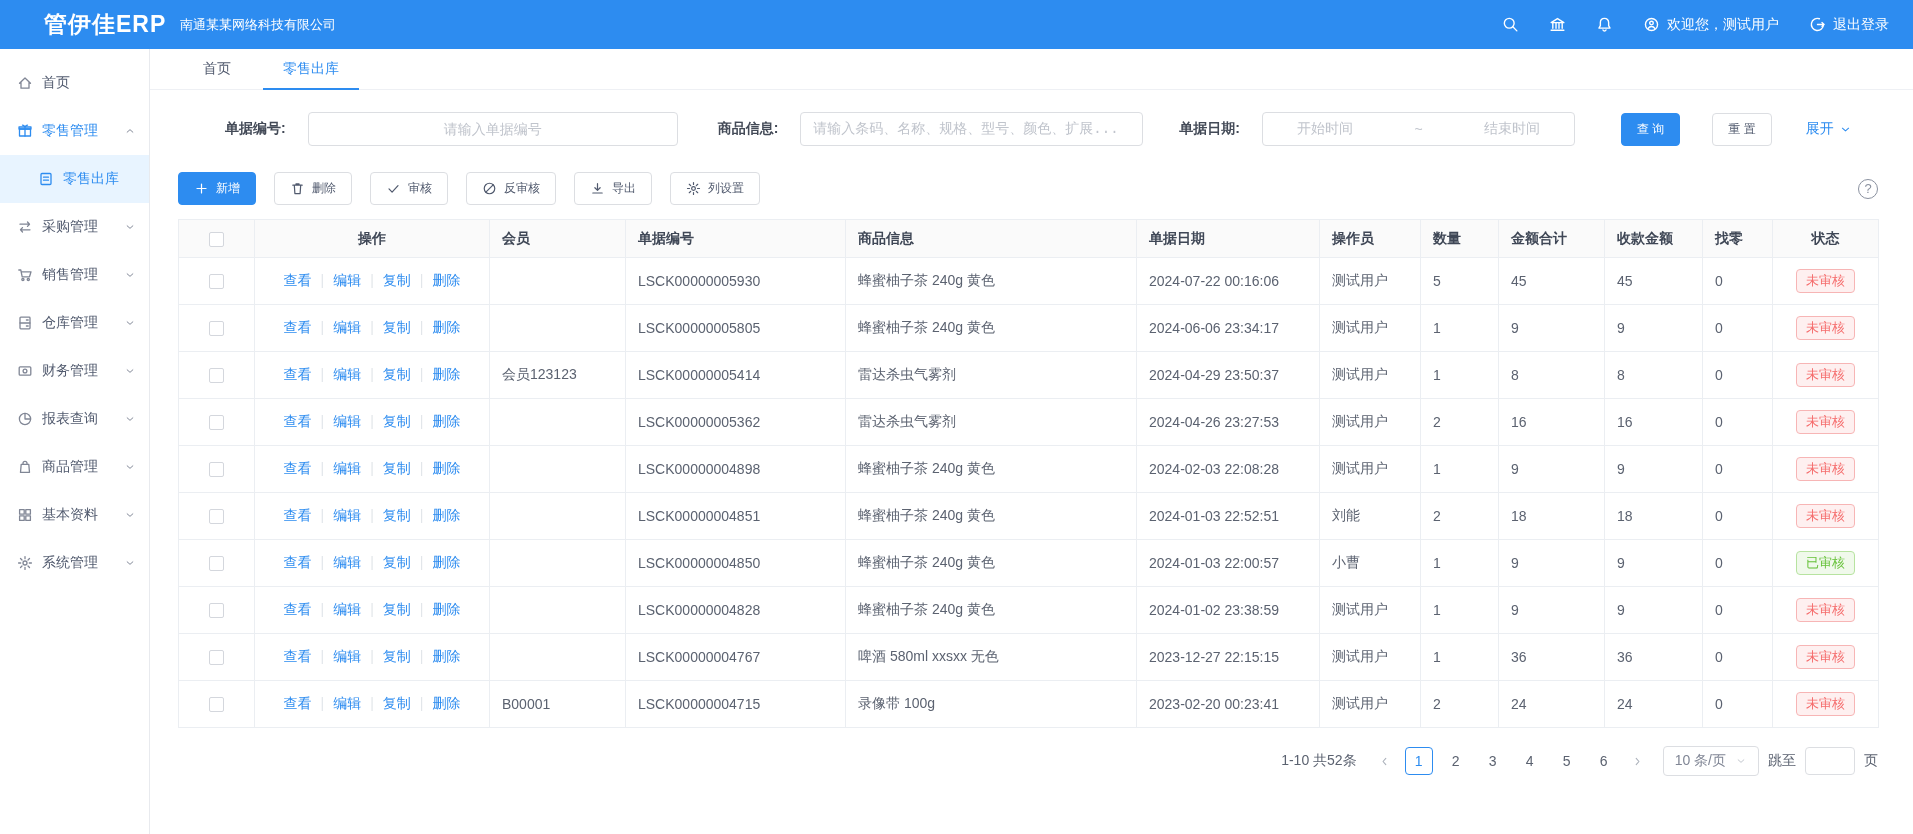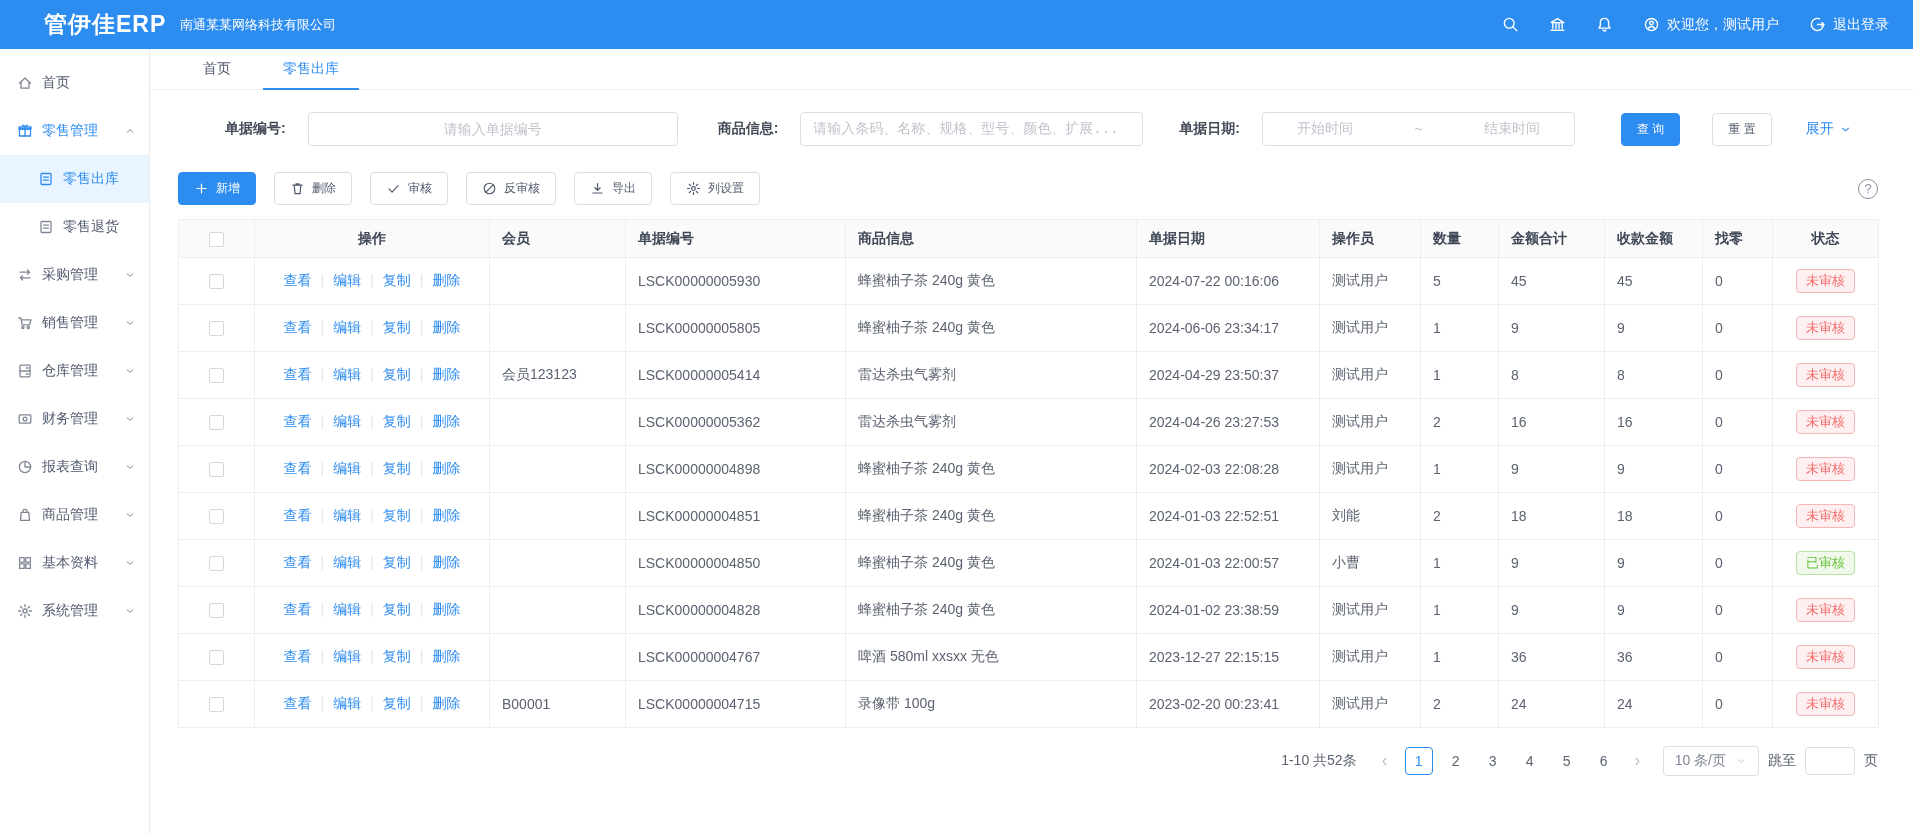--- a/index.html
+++ b/index.html
@@ -140,27 +140,20 @@
       <svg class="s-chev" viewBox="0 0 16 16">
           <path d="M4.2 9.6L8 6.2l3.8 3.4"></path>
         </svg>
     </div>
     <div class="s-item s-sub active">
       <svg class="s-ico" viewBox="0 0 16 16">
           <rect x="3" y="2.5" width="10" height="11" rx="1"></rect>
           <path d="M5.5 6.2h5 M5.5 9.2h5"></path>
         </svg>
       <span>零售出库</span>
-    </div>
-    <div class="s-item s-sub">
-      <svg class="s-ico" viewBox="0 0 16 16">
-          <rect x="3" y="2.5" width="10" height="11" rx="1"></rect>
-          <path d="M5.5 6.2h5 M5.5 9.2h5"></path>
-        </svg>
-      <span>零售退货</span>
     </div>
     <div class="s-item">
       <svg class="s-ico" viewBox="0 0 16 16">
           <path d="M3 5.2h9.5 M10.5 3l2 2.2-2 2.2 M13 10.8H3.5 M5.5 8.6l-2 2.2 2 2.2"></path>
         </svg>
       <span>采购管理</span>
       <svg class="s-chev" viewBox="0 0 16 16">
           <path d="M4.2 6.4L8 9.8l3.8-3.4"></path>
         </svg>
     </div>

